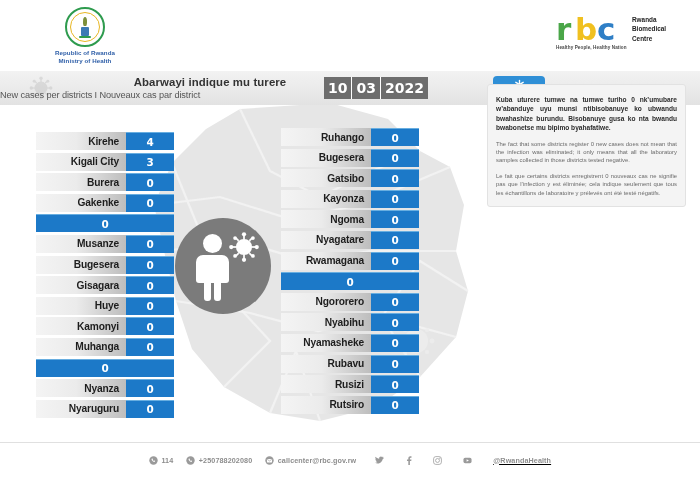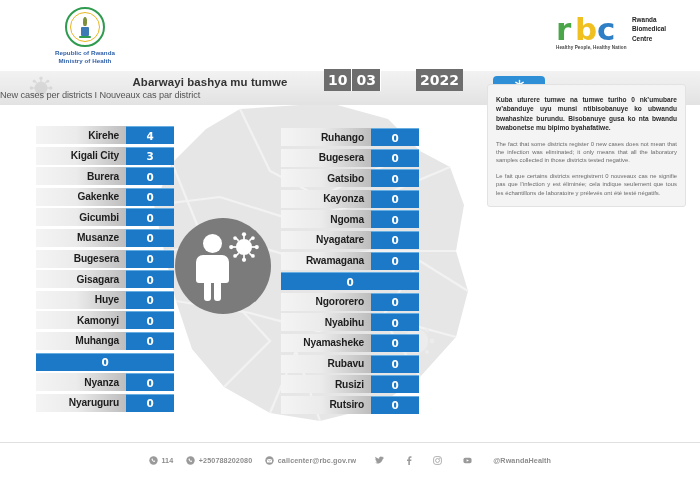--- a/index.html
+++ b/index.html
@@ -33,42 +33,42 @@
   .rbc-name{position:absolute;left:76px;top:3px;font-size:6.4px;font-weight:bold;color:#222;line-height:9.4px;}
 
   
   .titleband{position:absolute;left:0;top:71px;width:700px;height:34px;
      background:linear-gradient(180deg,#f2f2f2 0%,#eaeaea 55%,#e2e2e2 100%);}
   .band-virus{position:absolute;left:28px;top:4px;width:26px;height:26px;opacity:.38;}
   .band-title{position:absolute;left:0;top:5px;width:420px;text-align:center;
      font-size:11.4px;font-weight:bold;color:#333;letter-spacing:.1px;}
   .band-sub{position:absolute;left:0;top:19px;width:420px;
      font-size:9.2px;color:#555;letter-spacing:-.1px;}
-  .datebox{position:absolute;left:324px;top:69px;height:22px;display:flex;align-items:stretch;}
+  .datebox{position:absolute;left:324px;top:77px;height:22px;display:flex;align-items:stretch;}
   .datebox>span{background:#6d6d6d;color:#fff;font-size:14px;font-weight:bold;
      padding:0 4px;line-height:22px;display:inline-block;border-right:1.5px solid #fff;
      font-family:"DejaVu Sans",sans-serif;}
-  .datebox>span:last-child{border-right:none;margin-left:35px;}
+  .datebox>span:last-child{border-right:none;}
 
   
   .mapwrap{position:absolute;left:0;top:105px;width:700px;height:330px;overflow:hidden;}
   .mapsvg{position:absolute;left:120px;top:-4px;}
 
   
   .circle{position:absolute;left:175px;top:218px;width:96px;height:96px;border-radius:50%;
      background:#7b7b7b;}
   .person-head{position:absolute;left:28px;top:16px;width:19px;height:19px;border-radius:50%;background:#fff;}
   .person-body{position:absolute;left:21px;top:37px;width:33px;height:28px;background:#fff;border-radius:7px 7px 3px 3px;}
   .person-l1{position:absolute;left:29px;top:61px;width:7px;height:22px;background:#fff;border-radius:0 0 3px 3px;}
   .person-l2{position:absolute;left:39px;top:61px;width:7px;height:22px;background:#fff;border-radius:0 0 3px 3px;}
   .circle-virus{position:absolute;left:52px;top:12px;width:34px;height:34px;}
 
   
   .col{position:absolute;width:138px;}
-  .col-left{left:36px;top:126px;}
+  .col-left{left:36px;top:132px;}
   .col-right{left:281px;top:128px;}
   .row{position:relative;height:18px;margin-bottom:2.6px;display:flex;align-items:stretch;}
   .rname{flex:0 0 90px;display:flex;align-items:center;justify-content:flex-end;
      padding-right:7px;box-sizing:border-box;
      background:linear-gradient(90deg,#f4f4f4 0%,#ebebeb 45%,#bdbdbd 100%);
      font-size:10.2px;font-weight:bold;color:#1d1d1d;letter-spacing:-.15px;white-space:nowrap;}
   .rval{flex:1 1 auto;display:flex;align-items:center;justify-content:center;
      background:#1c79c8;border-top:1.6px solid #68aee0;color:#fff;
      font-size:10.4px;font-weight:bold;font-family:"DejaVu Sans",sans-serif;}
 
@@ -80,21 +80,21 @@
   .info-tab svg{display:block;}
   .info-bold{font-size:6.6px;font-weight:bold;color:#2c2c2c;line-height:9.4px;
      text-align:justify;margin:4px 0 0 0;}
   .info-p{font-size:5.9px;color:#6a6a6a;line-height:8.4px;text-align:justify;margin:7px 0 0 0;}
 
   
   .footsep{position:absolute;left:0;top:442px;width:700px;height:1px;background:#e0e0e0;}
   .footer{position:absolute;left:0;top:448px;width:700px;height:24px;
      display:flex;align-items:center;justify-content:center;gap:13px;}
   .fitem{display:flex;align-items:center;gap:3.5px;font-size:7.2px;color:#8d8d8d;font-weight:bold;letter-spacing:.1px;}
-  .fsocial{display:flex;align-items:flex-end;gap:21px;margin-left:6px;}
+  .fsocial{display:flex;align-items:flex-end;gap:21px;margin-left:6px;text-decoration:underline;}
   .fsocial svg{display:block;}
 </style>
 </head>
 <body>
 
 <div class="page">
 
   <div class="topbar">
 
     <div class="moh-logo">
@@ -143,21 +143,21 @@
         <circle cx="9.5" cy="9.5" r="2.3"></circle>
           <rect x="10" y="10" width="4" height="2" transform="rotate(45 12 11)"></rect>
         <circle cx="30.5" cy="9.5" r="2.3"></circle>
           <rect x="26" y="10" width="4" height="2" transform="rotate(-45 28 11)"></rect>
         <circle cx="9.5" cy="30.5" r="2.3"></circle>
           <rect x="10" y="28" width="4" height="2" transform="rotate(-45 12 29)"></rect>
         <circle cx="30.5" cy="30.5" r="2.3"></circle>
           <rect x="26" y="28" width="4" height="2" transform="rotate(45 28 29)"></rect>
       </g>
     </svg>
-    <div class="band-title">Abarwayi bashya mu tumwe</div>
+    <div class="band-title">Abarwayi indique mu turere</div>
     <div class="band-sub">New cases per districts  I  Nouveaux cas par district</div>
   </div>
 
   <div class="datebox">
     <span>10</span>
     <span>03</span>
     <span>2022</span>
   </div>
 
   <div class="mapwrap">
@@ -236,21 +236,20 @@
       </div>
       <div class="row">
         <div class="rname">Burera</div>
         <div class="rval">0</div>
       </div>
       <div class="row">
         <div class="rname">Gakenke</div>
         <div class="rval">0</div>
       </div>
       <div class="row">
-        <div class="rname">Gicumbi</div>
         <div class="rval">0</div>
       </div>
       <div class="row">
         <div class="rname">Musanze</div>
         <div class="rval">0</div>
       </div>
       <div class="row">
         <div class="rname">Bugesera</div>
         <div class="rval">0</div>
       </div>

